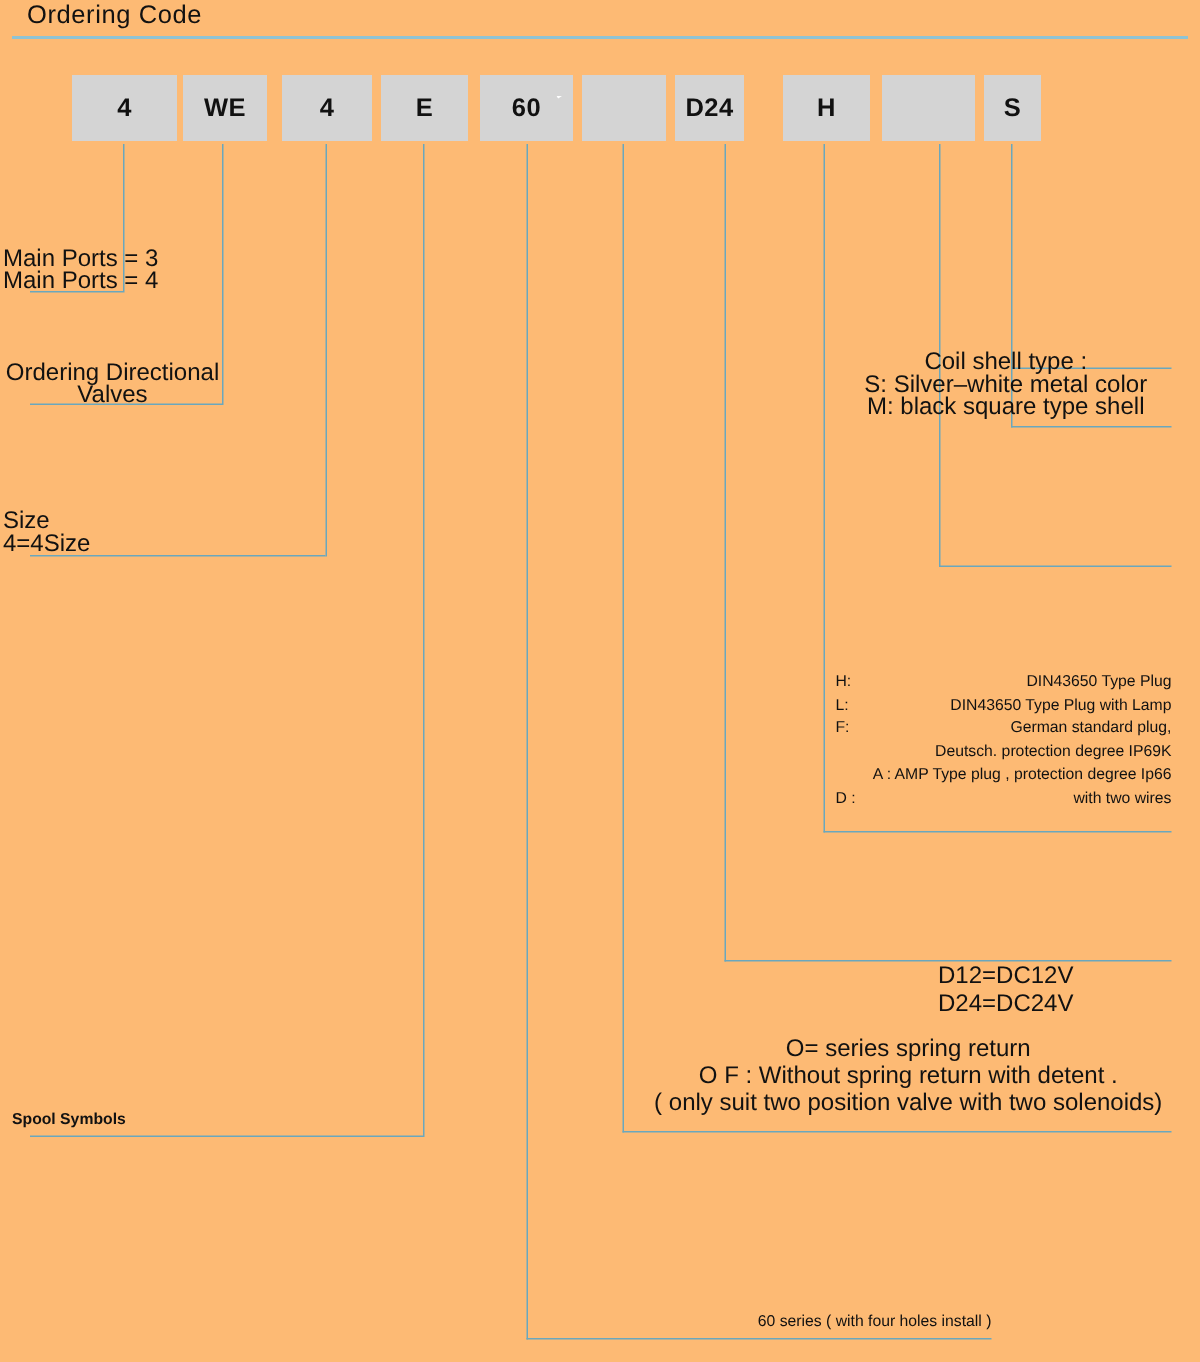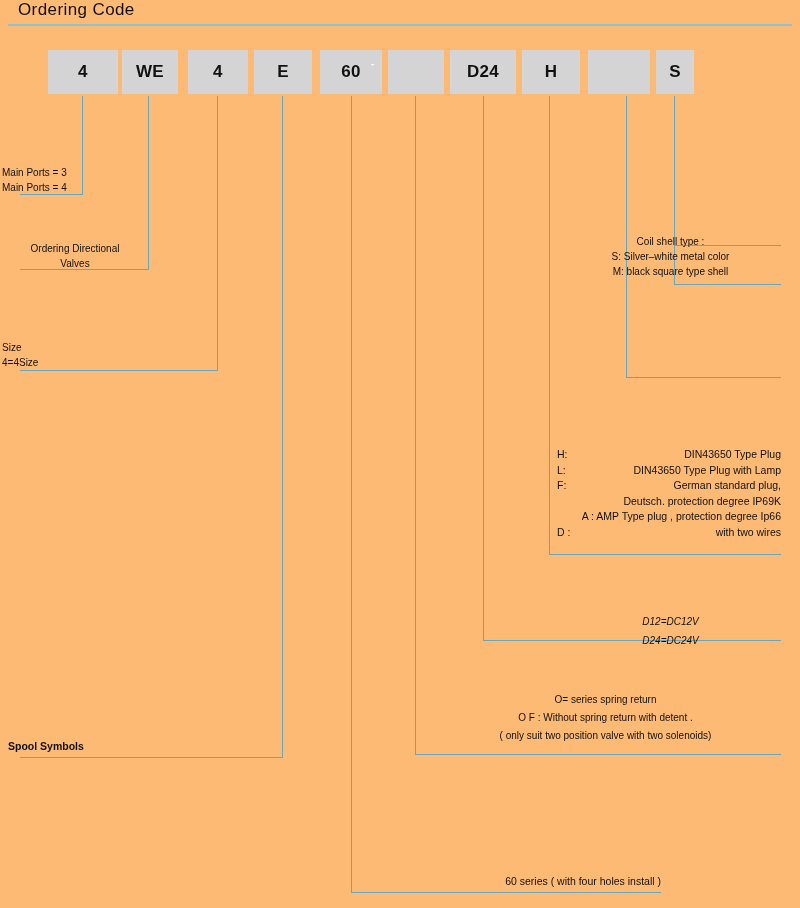--- a/index.html
+++ b/index.html
@@ -97,21 +97,21 @@
     position: absolute;
     font-size: 10.5px;
     line-height: 14px;
     color: #111111;
     white-space: nowrap;
   }
   .txt.bold { font-weight: bold; }
 
   .note-block {
     position: absolute;
-    font-size: 10px;
+    font-size: 16px;
     line-height: 15px;
     color: #111111;
   }
   .note-block .ln { white-space: nowrap; }
   .note-block .ln.r { text-align: center; }
   .note-block .ln.c { text-align: center; }
 
   .plug-table {
     position: absolute;
     font-size: 10.5px;
@@ -135,21 +135,21 @@
   <div class="page-title">Ordering Code</div>
   <div class="title-rule"></div>
 
   <div class="code-row">
     <div class="code-box" style="left:48px;width:70px;">4</div>
     <div class="code-box" style="left:122px;width:56px;">WE</div>
     <div class="code-box" style="left:188px;width:60px;">4</div>
     <div class="code-box" style="left:254px;width:58px;">E</div>
     <div class="code-box" style="left:320px;width:62px;">60</div>
     <div class="code-box" style="left:388px;width:56px;"></div>
-    <div class="code-box" style="left:450px;width:66px;">D24</div>
+    <div class="code-box" style="left:450px;width:46px;">D24</div>
     <div class="code-box" style="left:522px;width:58px;">H</div>
     <div class="code-box" style="left:588px;width:62px;"></div>
     <div class="code-box" style="left:656px;width:38px;">S</div>
   </div>
   <div class="slash"></div>
 
   <div class="vline" style="left:82px;  top:96px; height:99px;"></div>
   <div class="hline" style="left:20px;  top:194px; width:62px;"></div>
 
   <div class="vline" style="left:148px; top:96px; height:174px;"></div>
@@ -223,21 +223,21 @@
     </div>
     <div class="plug-row solo">
       <span class="v">A : AMP Type plug , protection degree Ip66</span>
     </div>
     <div class="plug-row">
       <span class="k">D :</span>
       <span class="v">with two wires</span>
     </div>
   </div>
 
-  <div class="note-block" style="left:560px; top:614px; width:221px;font-style:italic;">
+  <div class="note-block" style="left:560px; top:643px; width:221px;">
     <div class="ln r bold">D12=DC12V</div>
     <div class="ln r bold" style="margin-top:4px;">D24=DC24V</div>
   </div>
 
   <div class="note-block" style="left:430px; top:691px; width:351px; line-height:18px;">
     <div class="ln r">O= series spring return</div>
     <div class="ln r">O F : Without spring return with detent .</div>
     <div class="ln r">( only suit two position valve with two solenoids)</div>
   </div>
 

